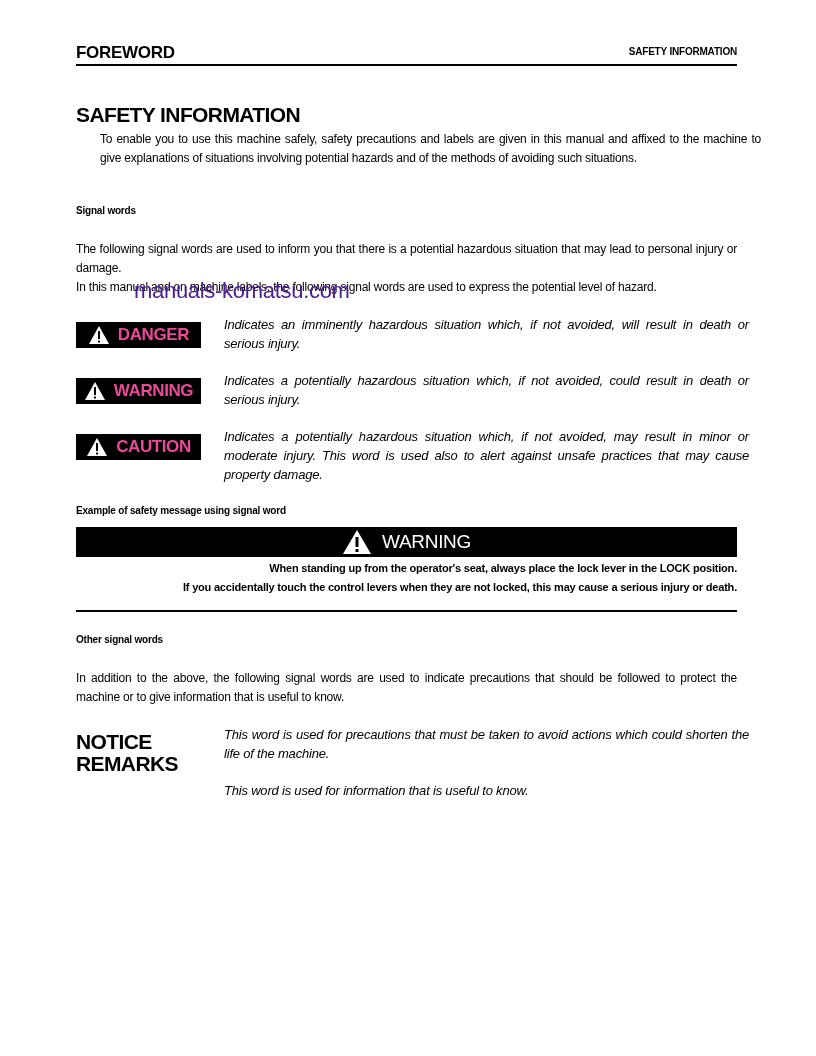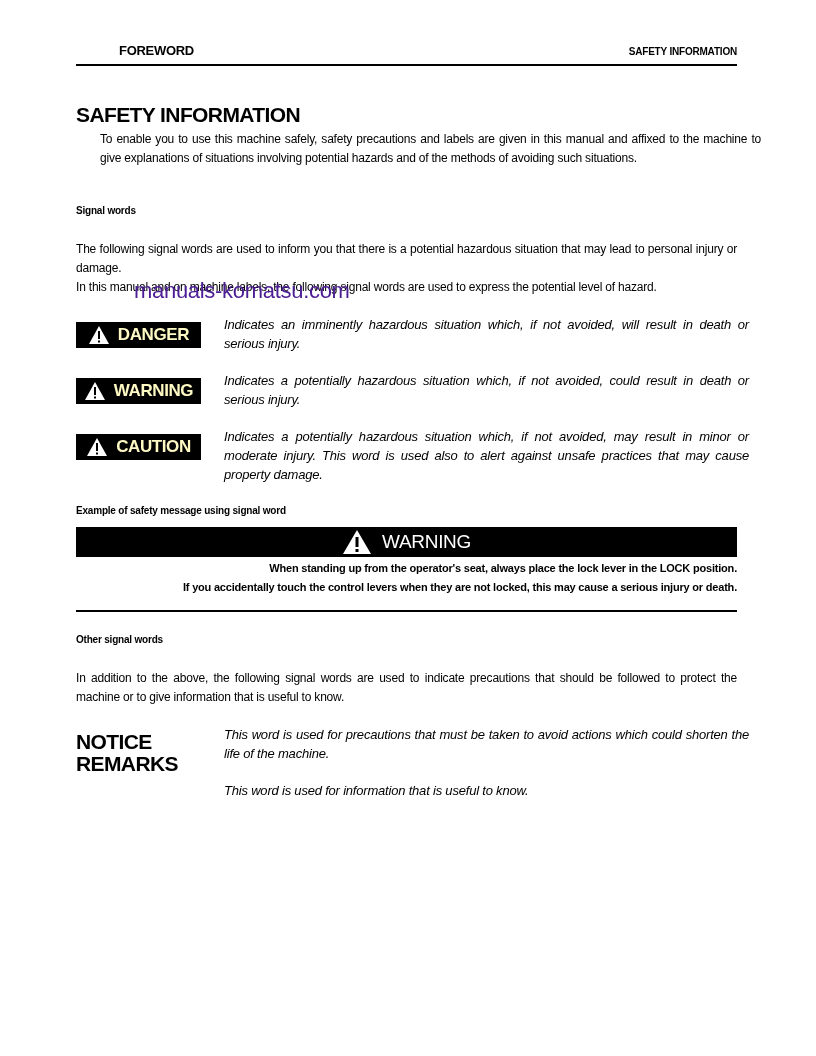--- a/index.html
+++ b/index.html
@@ -1,26 +1,26 @@
 <!DOCTYPE html>
 <html><head>
 <meta charset="utf-8">
 <style>
   html, body { margin: 0; padding: 0; background: #ffffff; }
   body { width: 816px; height: 1056px; position: relative; overflow: hidden;
          font-family: "Liberation Sans", sans-serif; color: #000; }
   .abs { position: absolute; }
-  .hdr-left { left: 76px; top: 43px; font-size: 13px; font-weight: bold; letter-spacing: -0.3px; margin-left: 43px; }
+  .hdr-left { left: 76px; top: 43px; font-size: 17px; font-weight: bold; letter-spacing: -0.3px; }
   .hdr-right { right: 79px; top: 46px; font-size: 10px; font-weight: bold; letter-spacing: -0.2px; }
   .hdr-rule { left: 76px; top: 64px; width: 661px; height: 2px; background: #000; }
   .title { left: 76px; top: 103px; font-size: 21px; font-weight: bold; letter-spacing: -0.6px; }
   .para { left: 76px; width: 661px; font-size: 12px; line-height: 19px; text-align: justify; letter-spacing: -0.2px; }
   .sub { left: 76px; font-size: 10px; font-weight: bold; letter-spacing: -0.2px; }
   .watermark { left: 134px; top: 278px; font-size: 22px; color: #4c1d95; letter-spacing: -0.3px; }
-  .label-box { left: 76px; width: 125px; height: 26px; background: #000; color: #fef9c3;
+  .label-box { left: 76px; width: 125px; height: 26px; background: #000; color: #ec4899;
                display: flex; align-items: center; justify-content: center; gap: 8px;
                font-weight: bold; font-size: 17px; letter-spacing: -0.4px; }
   .label-box svg { width: 22px; height: 20px; }
   .desc { left: 224px; width: 525px; font-size: 13px; line-height: 19px; text-align: justify; letter-spacing: -0.2px; font-style: italic; }
   .warn-bar { left: 76px; top: 527px; width: 661px; height: 30px; background: #000; color: #fff;
               display: flex; align-items: center; justify-content: center; gap: 10px;
               font-size: 19px; letter-spacing: -0.3px; }
   .warn-bar svg { width: 30px; height: 26px; }
   .warn-text { left: 76px; width: 661px; font-size: 11px; font-weight: bold; line-height: 19px; letter-spacing: -0.2px; text-align: right; }
   .rule2 { left: 76px; top: 610px; width: 661px; height: 2px; background: #000; }

